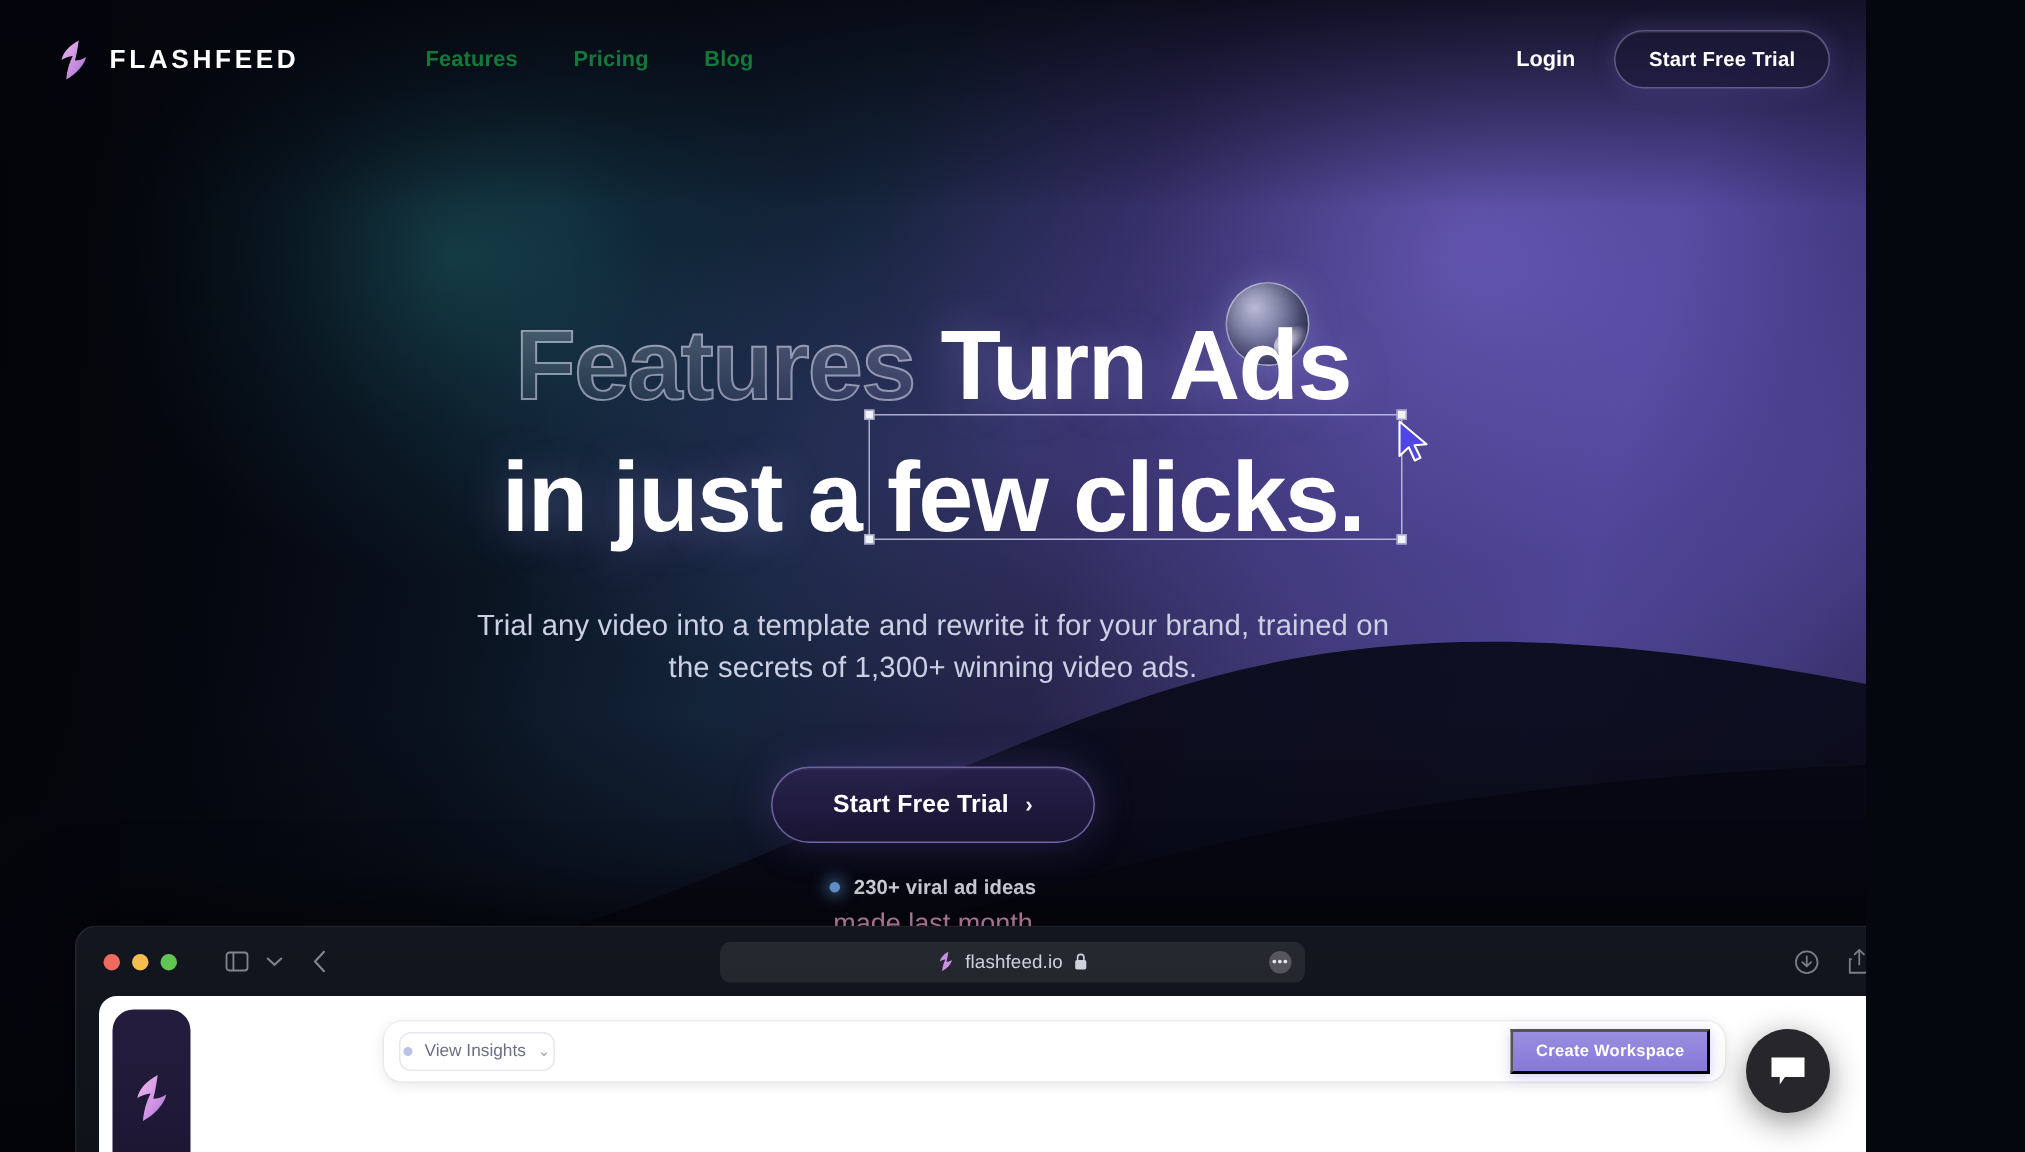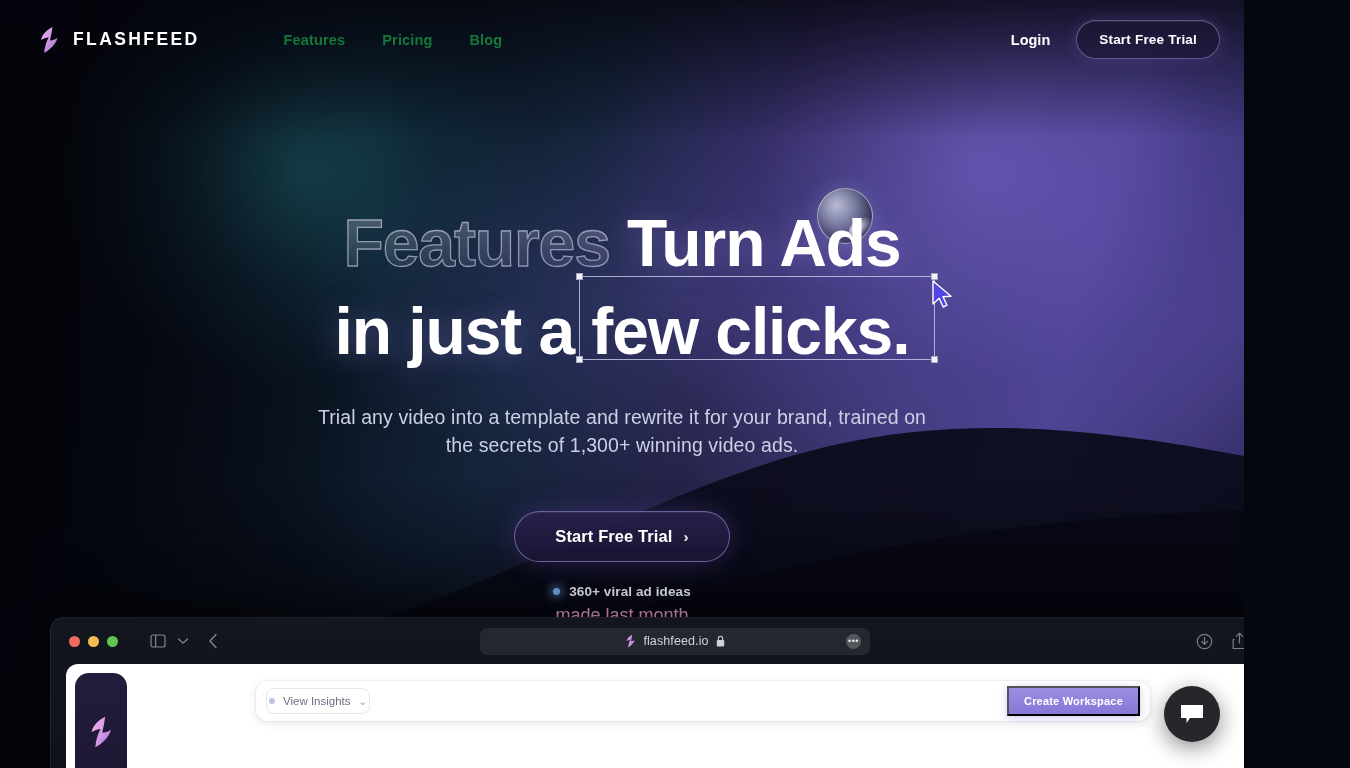--- a/index.html
+++ b/index.html
@@ -301,21 +301,21 @@
     <div class="cta-wrap">
       <button class="cta-btn">
         <span>Start Free Trial</span>
         <span class="chev">›</span>
       </button>
     </div>
 
     <div class="proof">
       <div class="proof-row">
         <span class="proof-dot"></span>
-        <span>360+ viral ad ideas</span>
+        <span>230+ viral ad ideas</span>
       </div>
       <div class="proof-sub">made last month</div>
     </div>
   </div>
 
   <div class="orb"></div>
 
   <div class="sel-box">
     <span class="sel-h tl"></span>
     <span class="sel-h tr"></span>

